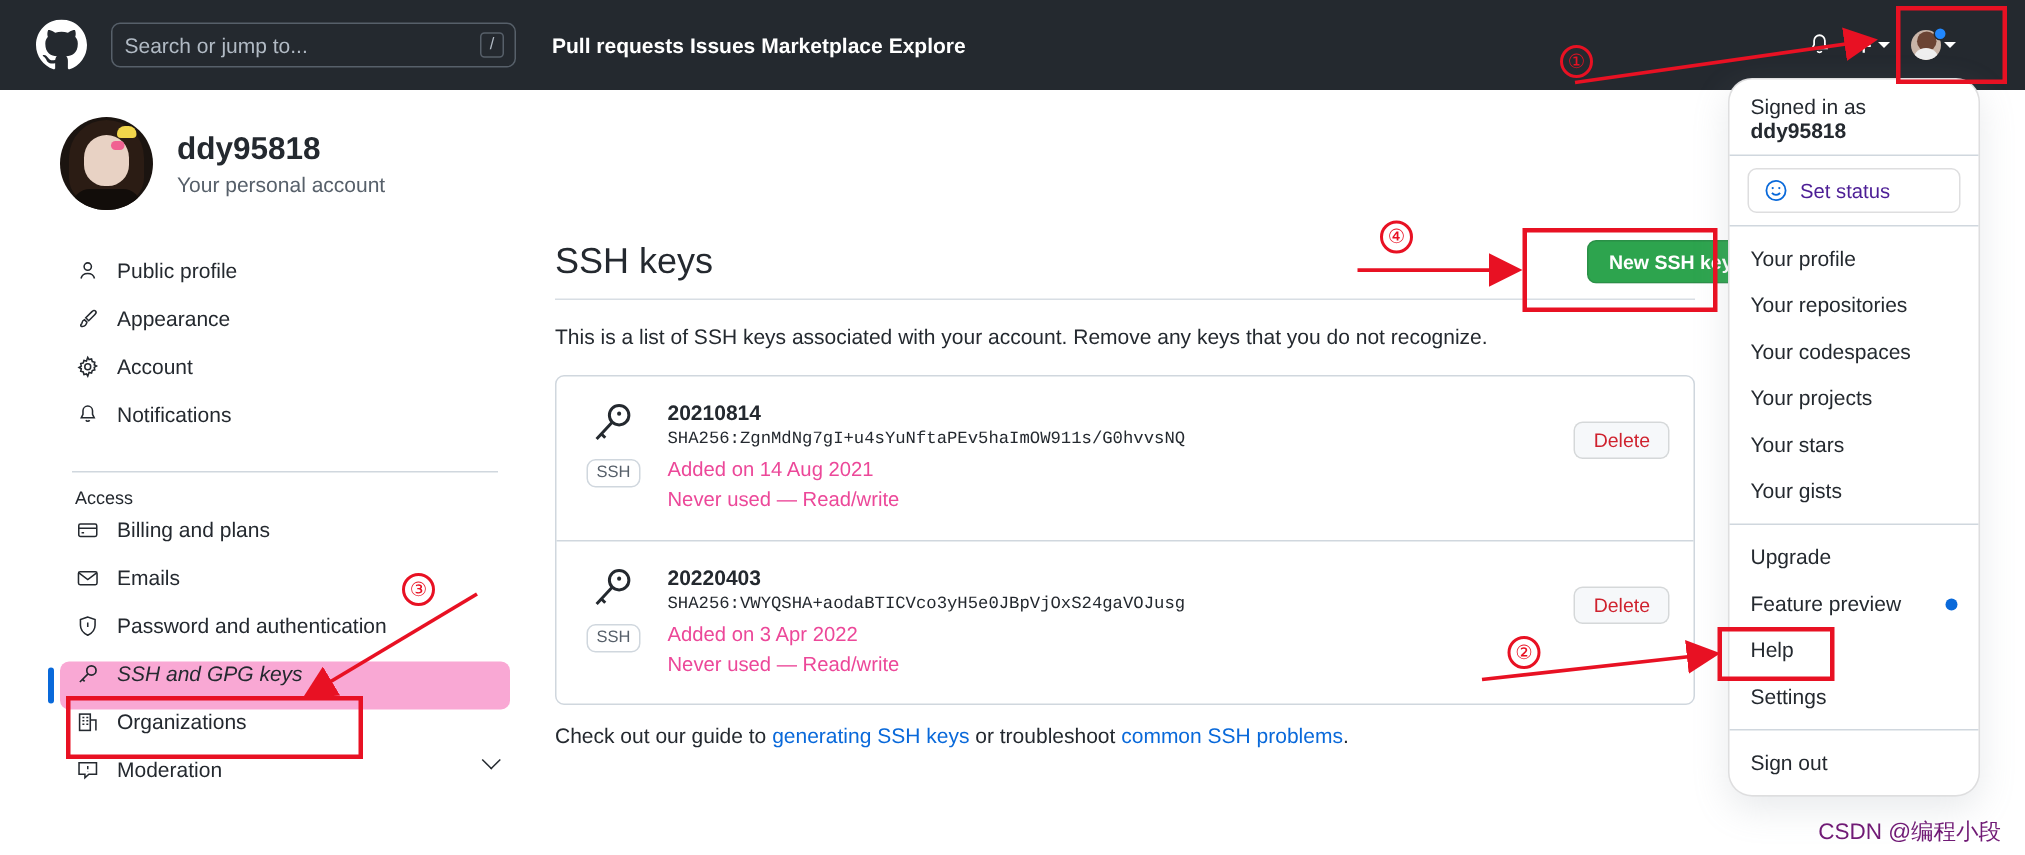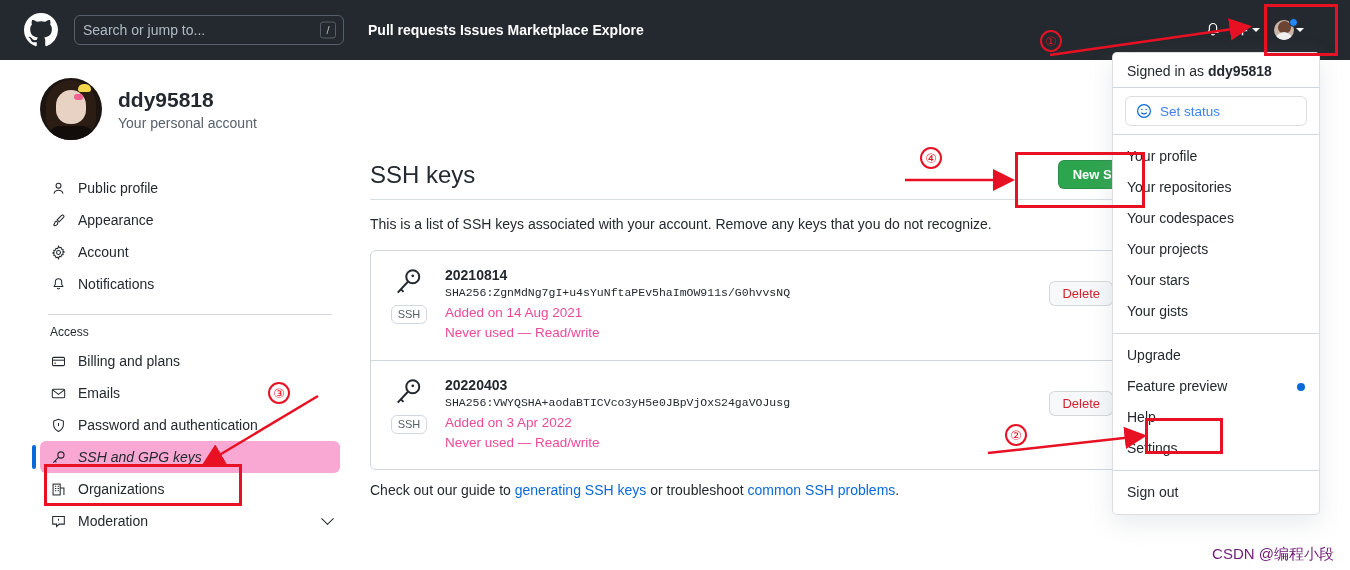--- a/index.html
+++ b/index.html
@@ -100,21 +100,21 @@
   }
   .avatar-lg .shirt {
     position: absolute; left: 8px; bottom: -4px; width: 46px; height: 18px;
     background: #120d0a; border-radius: 12px 12px 0 0;
   }
   .uname { font-size: 21px; font-weight: bold; color: #24292f; line-height: 1.25; }
   .usub { font-size: 14px; color: #57606a; margin-top: 2px; }
 
   .nav-list { display: flex; flex-direction: column; }
   .nav-item {
-    display: flex; align-items: center; gap: 12px;
+    display: flex; align-items: flex-start; gap: 12px;
     height: 32px; padding: 0 8px 0 10px;
     font-size: 14px; color: #24292f;
     border-radius: 6px;
     position: relative;
   }
   .nav-item .ico { width: 16px; height: 16px; flex: none; color: #24292f; display: flex; align-items: center; justify-content: center; }
   .nav-item.active { background: #f9a8d4; font-weight: normal; font-style: italic; }
   .nav-item.active::before {
     content: ""; position: absolute; left: -8px; top: 4px;
     width: 4px; height: 24px; background: #0969da; border-radius: 3px;
@@ -162,34 +162,34 @@
     background: #f6f8fa; color: #cf222e;
     font-size: 13px; padding: 4px 12px; white-space: nowrap;
     align-self: flex-start; margin-top: 14px;
   }
   .footnote { font-size: 14px; color: #24292f; margin-top: 12px; }
   .footnote a { color: #0969da; text-decoration: none; }
 
   
   .dropdown {
     position: absolute; right: 30px; top: 52px;
-    width: 208px; background: #ffffff;
-    border: 1px solid rgba(31,35,40,.15); border-radius: 5px;
+    width: 168px; background: #ffffff;
+    border: 1px solid rgba(31,35,40,.15); border-radius: 16px;
     box-shadow: 0 8px 24px rgba(140,149,159,.2);
     z-index: 20;
     font-size: 14px; color: #24292f;
   }
   .dd-signed { padding: 10px 14px 8px 14px; font-size: 14px; color: #24292f; }
   .dd-signed b { font-weight: bold; }
   .dd-div { height: 1px; background: #d0d7de; }
   .dd-status { padding: 8px 12px; }
   .status-btn {
     border: 1px solid rgba(31,35,40,.15); border-radius: 6px;
     padding: 6px 10px; display: flex; align-items: center; gap: 8px;
-    color: #3b82f6; font-size: 13.5px;
+    color: #4c1d95; font-size: 13.5px;
   }
   .smiley { width: 16px; height: 16px; flex: none; }
   .dd-group { padding: 6px 0; }
   .dd-item {
     padding: 5px 14px; font-size: 14px; color: #24292f;
     display: flex; align-items: center; line-height: 1.5;
   }
   .dd-item .bluedot {
     margin-left: auto; width: 8px; height: 8px; border-radius: 50%;
     background: #0969da;

